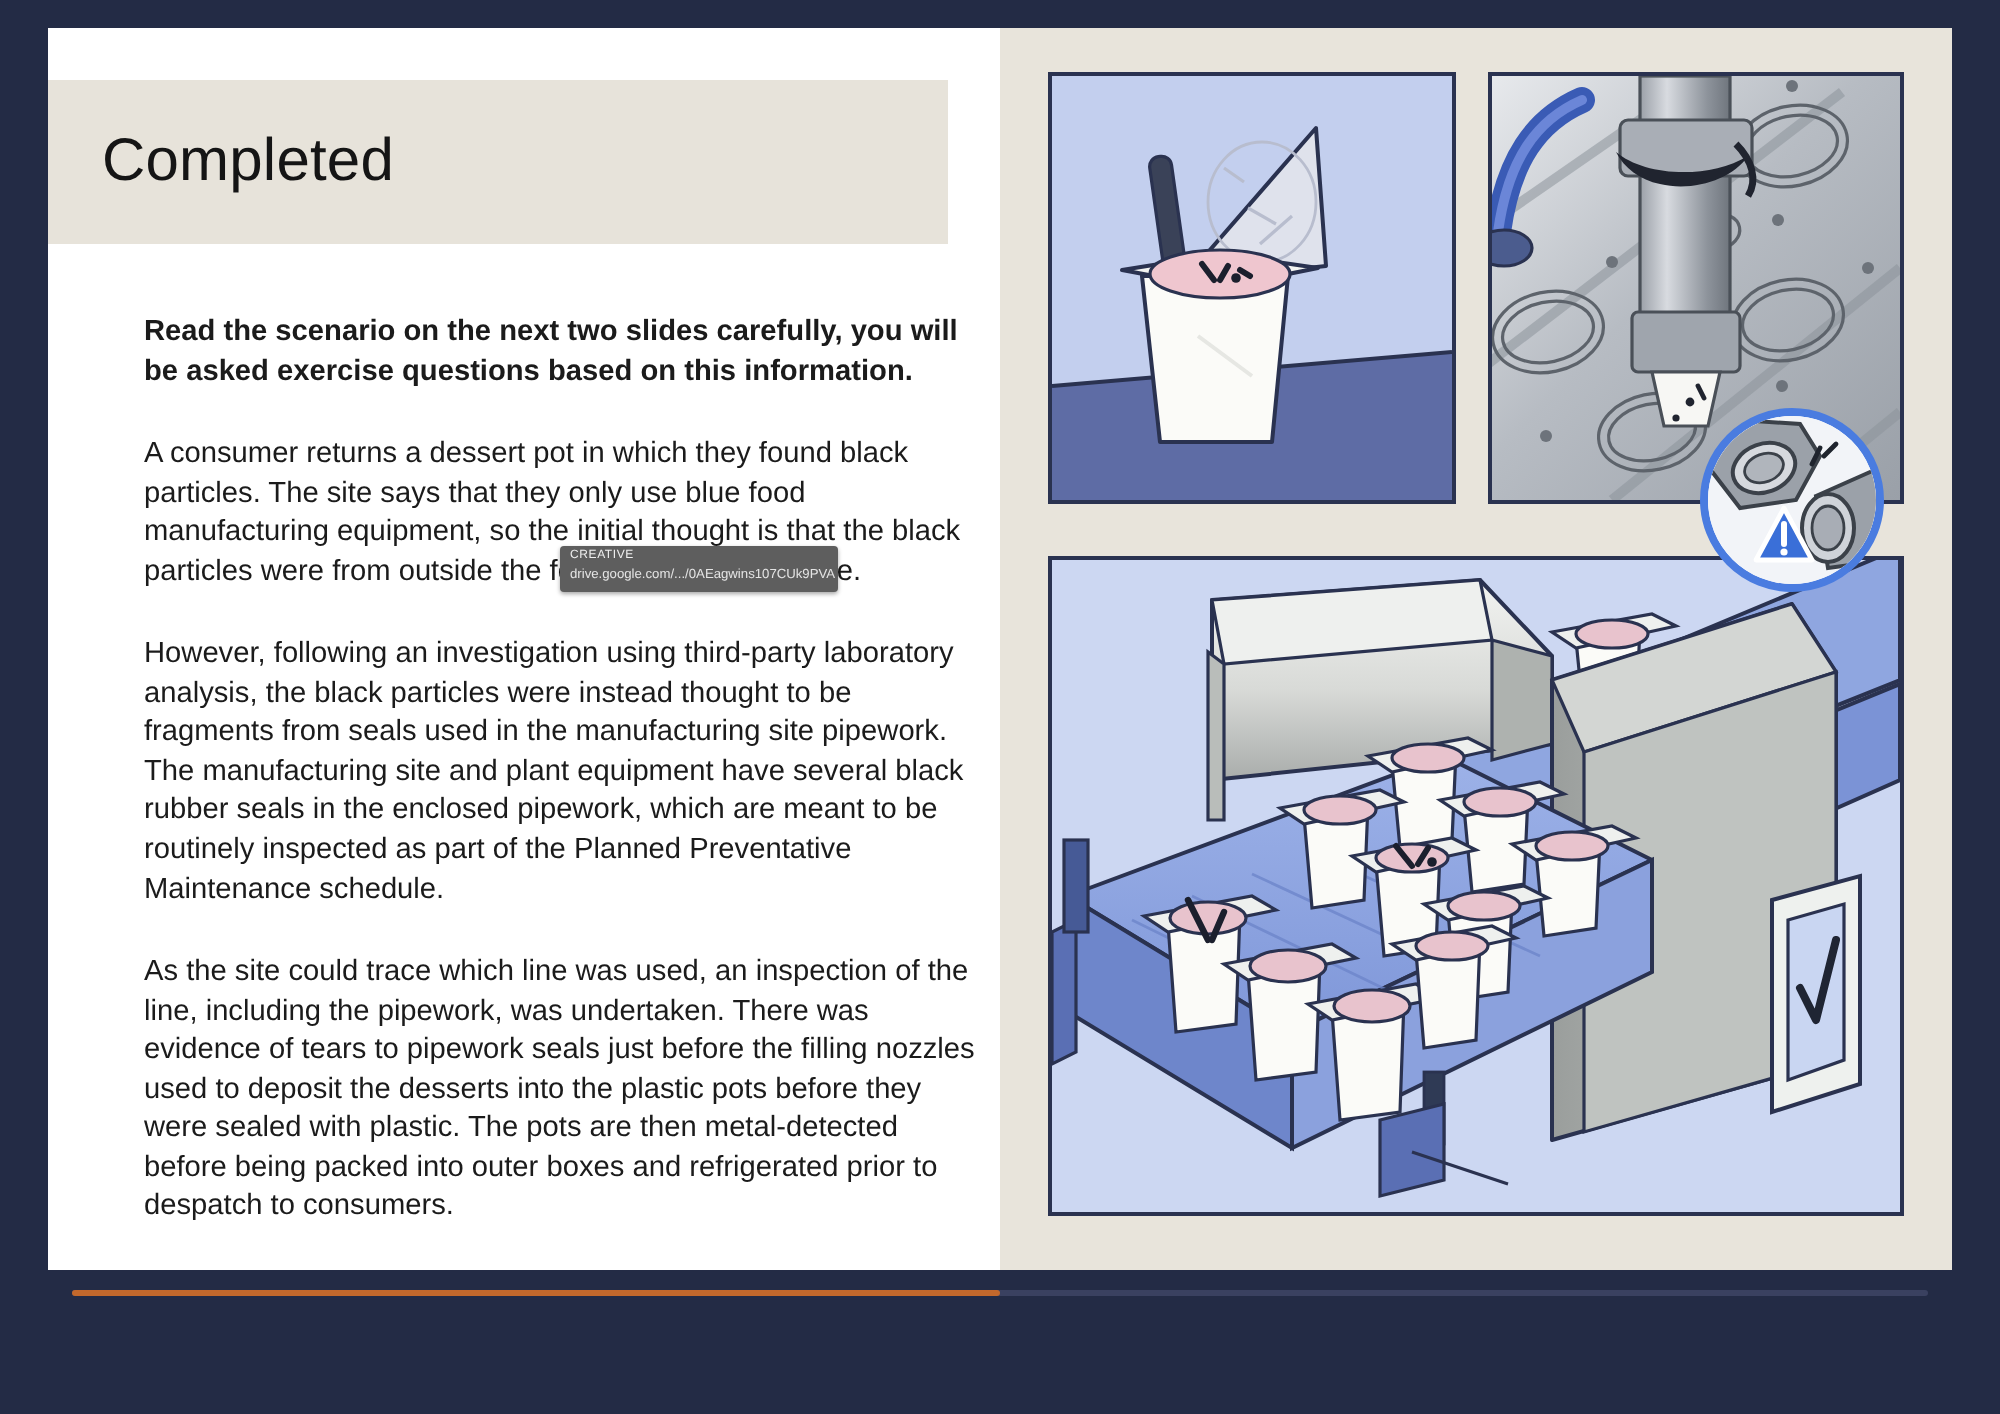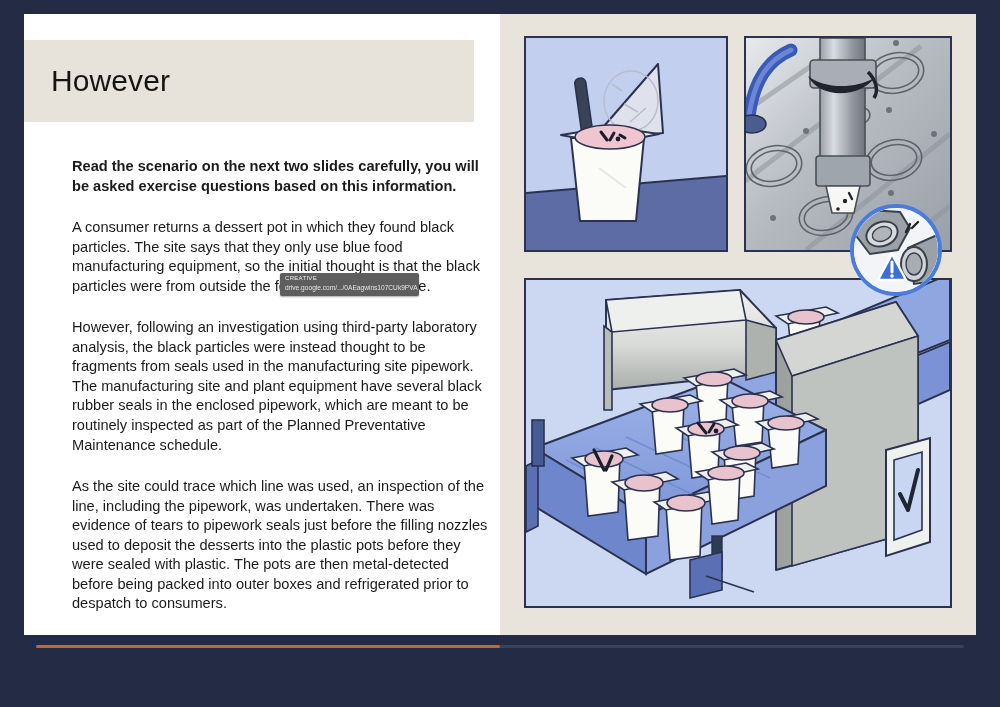--- a/index.html
+++ b/index.html
@@ -90,21 +90,21 @@
 </head>
 <body>
 
 <div id="app">
 
   <div class="slide">
 
     <div class="slide-left">
 
       <div class="title-band">
-        <div class="title-text">However</div>
+        <div class="title-text">Completed</div>
       </div>
 
       <div class="body-copy">
         <p class="lead">Read the scenario on the next two slides carefully, you will be asked exercise questions based on this information.</p>
         <p>A consumer returns a dessert pot in which they found black particles. The site says that they only use blue food manufacturing equipment, so the initial thought is that the black particles were from outside the food manufacturing site.</p>
         <p>However, following an investigation using third-party laboratory analysis, the black particles were instead thought to be fragments from seals used in the manufacturing site pipework. The manufacturing site and plant equipment have several black rubber seals in the enclosed pipework, which are meant to be routinely inspected as part of the Planned Preventative Maintenance schedule.</p>
         <p>As the site could trace which line was used, an inspection of the line, including the pipework, was undertaken. There was evidence of tears to pipework seals just before the filling nozzles used to deposit the desserts into the plastic pots before they were sealed with plastic. The pots are then metal-detected before being packed into outer boxes and refrigerated prior to despatch to consumers.</p>
       </div>
 
       <div class="tooltip">

